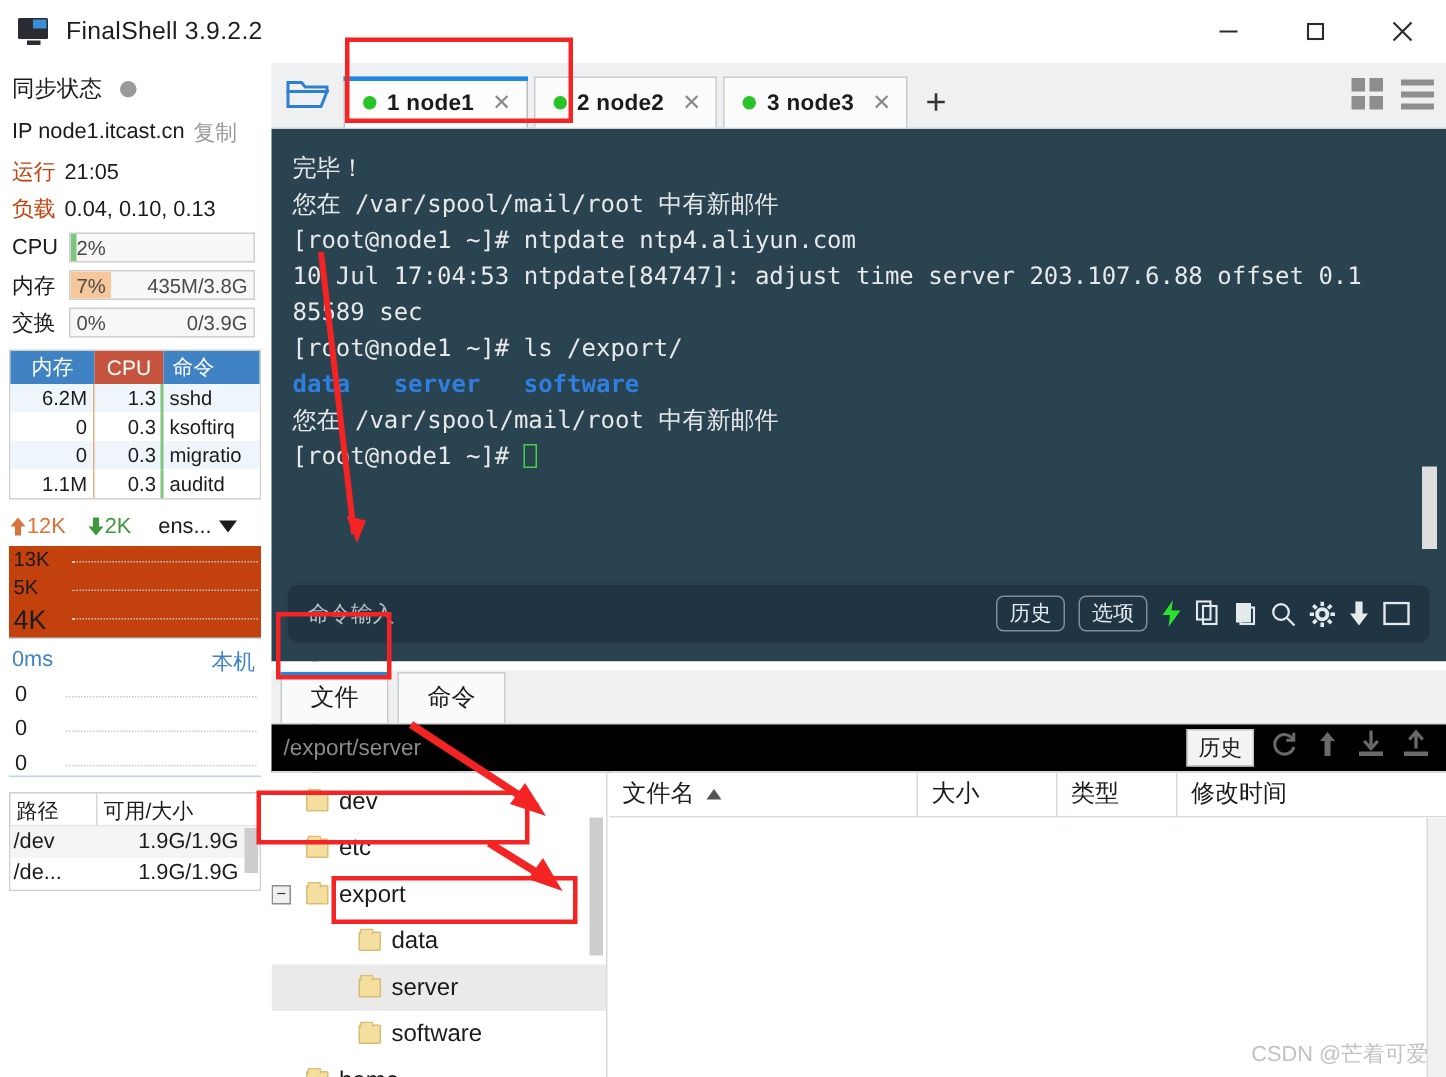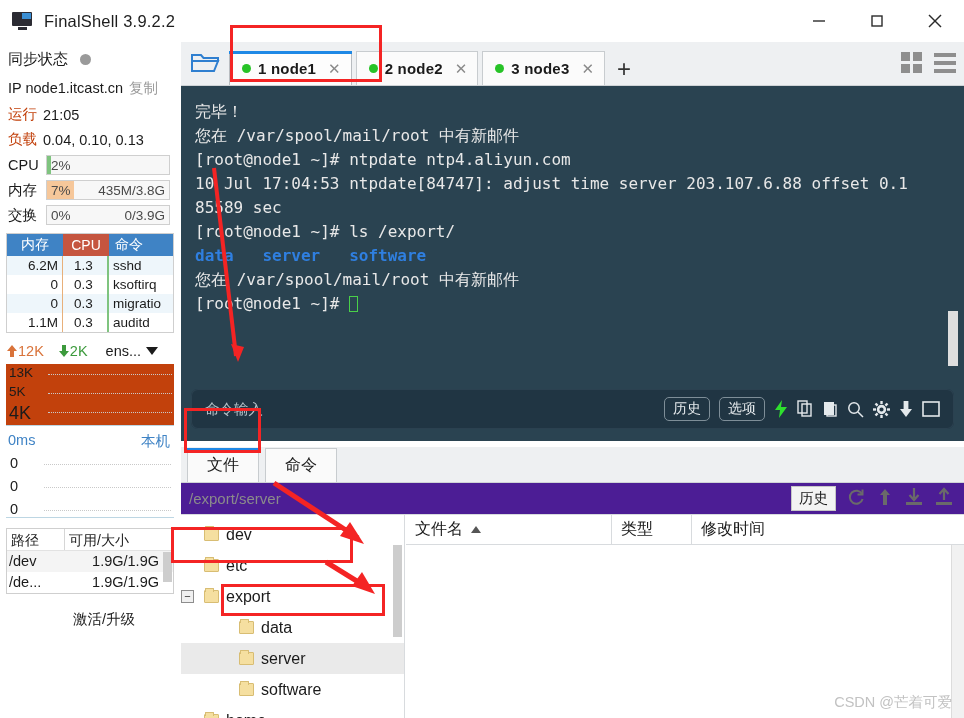--- a/index.html
+++ b/index.html
@@ -88,21 +88,21 @@
   .proc .hdr div {
     color: #fff; font-size: 14px; display: flex; align-items: center; justify-content: center;
   }
   .proc .h-mem { background: #3f83c5; width: 56px; }
   .proc .h-cpu { background: #c5553f; width: 46px; }
   .proc .h-cmd { background: #3f83c5; flex: 1; justify-content: flex-start !important; padding-left: 6px; }
   .proc .r { display: flex; height: 19px; font-size: 13.5px; color: #1b1b1b; }
   .proc .r:nth-child(odd) { background: #eef6fb; }
   .proc .r:nth-child(even) { background: #ffffff; }
   .proc .c-mem { width: 56px; text-align: right; padding-right: 4px; line-height: 19px; border-right: 1px solid #e8b07a; }
-  .proc .c-cpu { width: 46px; text-align: center; padding-right: 3px; line-height: 19px; border-right: 2px solid #7fc47f; }
+  .proc .c-cpu { width: 46px; text-align: right; padding-right: 3px; line-height: 19px; border-right: 2px solid #7fc47f; }
   .proc .c-cmd { flex: 1; padding-left: 4px; line-height: 19px; overflow: hidden; white-space: nowrap; }
 
   
   .net-sum { display: flex; align-items: center; height: 26px; padding-left: 6px; margin-top: 5px; font-size: 14.5px; }
   .net-up { color: #d9733a; display: flex; align-items: center; }
   .net-dn { color: #3c9a3c; display: flex; align-items: center; margin-left: 14px; }
   .net-if { color: #1b1b1b; margin-left: 18px; display: flex; align-items: center; }
   .tri-dn { width: 0; height: 0; border-left: 6px solid transparent; border-right: 6px solid transparent; border-top: 8px solid #1b1b1b; margin-left: 5px; }
 
   .chart-box {
@@ -213,21 +213,21 @@
     width: 72px; height: 34px; display: flex; align-items: center; justify-content: center;
     background: #fafafa; border: 1px solid #c8cccf; border-bottom: none; margin-left: 6px;
     font-size: 16px; color: #1b1b1b; position: relative;
   }
   .ftab.active:before {
     content: ""; position: absolute; left: -1px; right: -1px; top: -1px; height: 3px; background: #1e88e5;
   }
 
   .pathbar {
     position: absolute; left: 0; top: 441px; width: 783px; height: 32px;
-    display: flex; align-items: center; border-bottom: 1px solid #d8dbde; background: #4c1d95;
+    display: flex; align-items: center; border-bottom: 1px solid #d8dbde; background: #000000;
   }
   .pathtxt { margin-left: 8px; font-size: 15px; color: #8b8b8b; }
   .path-right { margin-left: auto; display: flex; align-items: center; gap: 10px; padding-right: 10px; }
   .hist-btn {
     border: 1px solid #c6c6c6; background: #f3f3f3; font-size: 14.5px; color: #1b1b1b;
     padding: 2px 7px; font-family: inherit;
   }
 
   .tree {
     position: absolute; left: 0; top: 473px; width: 224px; height: 245px;
@@ -569,21 +569,20 @@
             <div class="b">1.9G/1.9G</div>
           </div>
           <div class="r">
             <div class="a">/de...</div>
             <div class="b">1.9G/1.9G</div>
           </div>
         </div>
       <div class="disk-sb"></div>
     </div>
 
-    <div class="activate">激活/升级</div>
   </div>
 
   <div class="right">
 
     <div class="tabbar">
       <div class="open-btn">
         <svg width="30" height="24" viewBox="0 0 30 24">
           <path d="M2 4 h9 l2.5 3 H28 v3 H2 Z" fill="none" stroke="#2f7fd0" stroke-width="2"></path>
           <path d="M2 10 h26 l-4 10 H2 Z" fill="none" stroke="#2f7fd0" stroke-width="2"></path>
         </svg>
@@ -764,20 +763,21 @@
         </div>
       <div class="tree-sb"></div>
     </div>
 
     <div class="filelist">
       <div class="fl-hdr">
         <div class="col fl-c1">
           <span>文件名</span>
           <span class="sort-asc"></span>
         </div>
+        <div class="col fl-c2">大小</div>
         <div class="col fl-c3">类型</div>
         <div class="col fl-c4">修改时间</div>
       </div>
       <div class="fl-body"></div>
       <div class="fl-vsb"></div>
 
     </div>
 
   </div>
 

